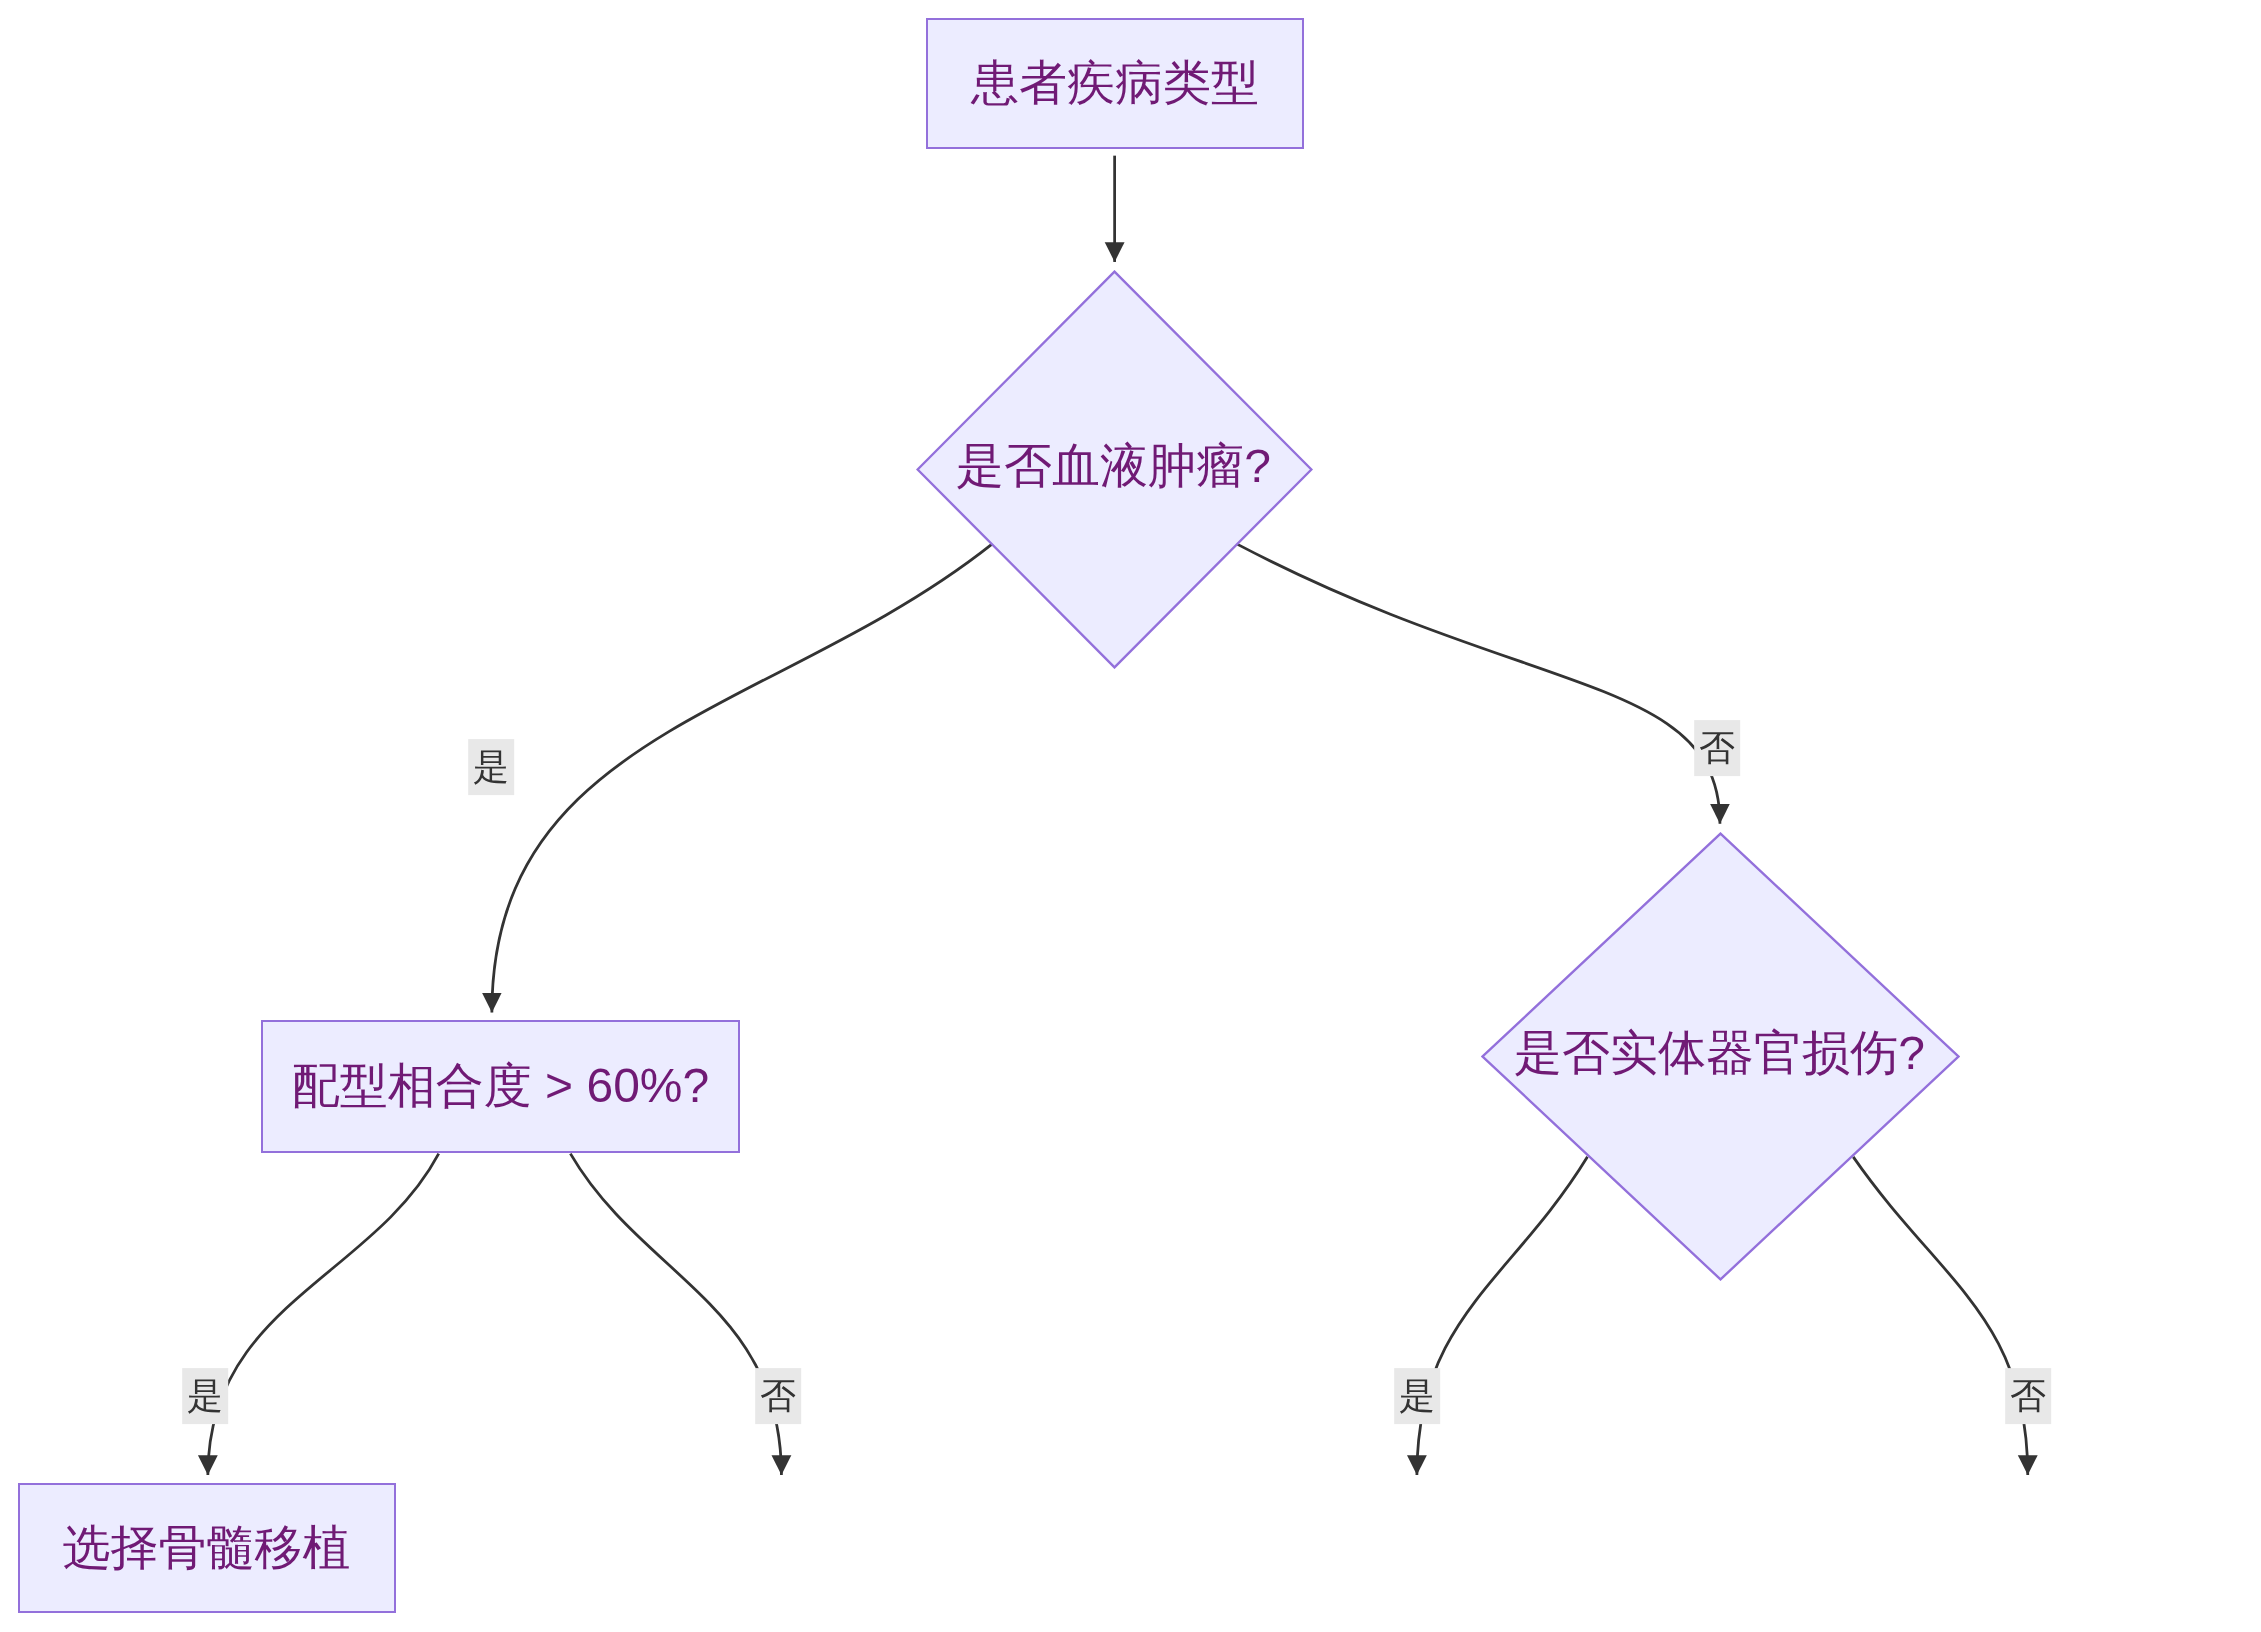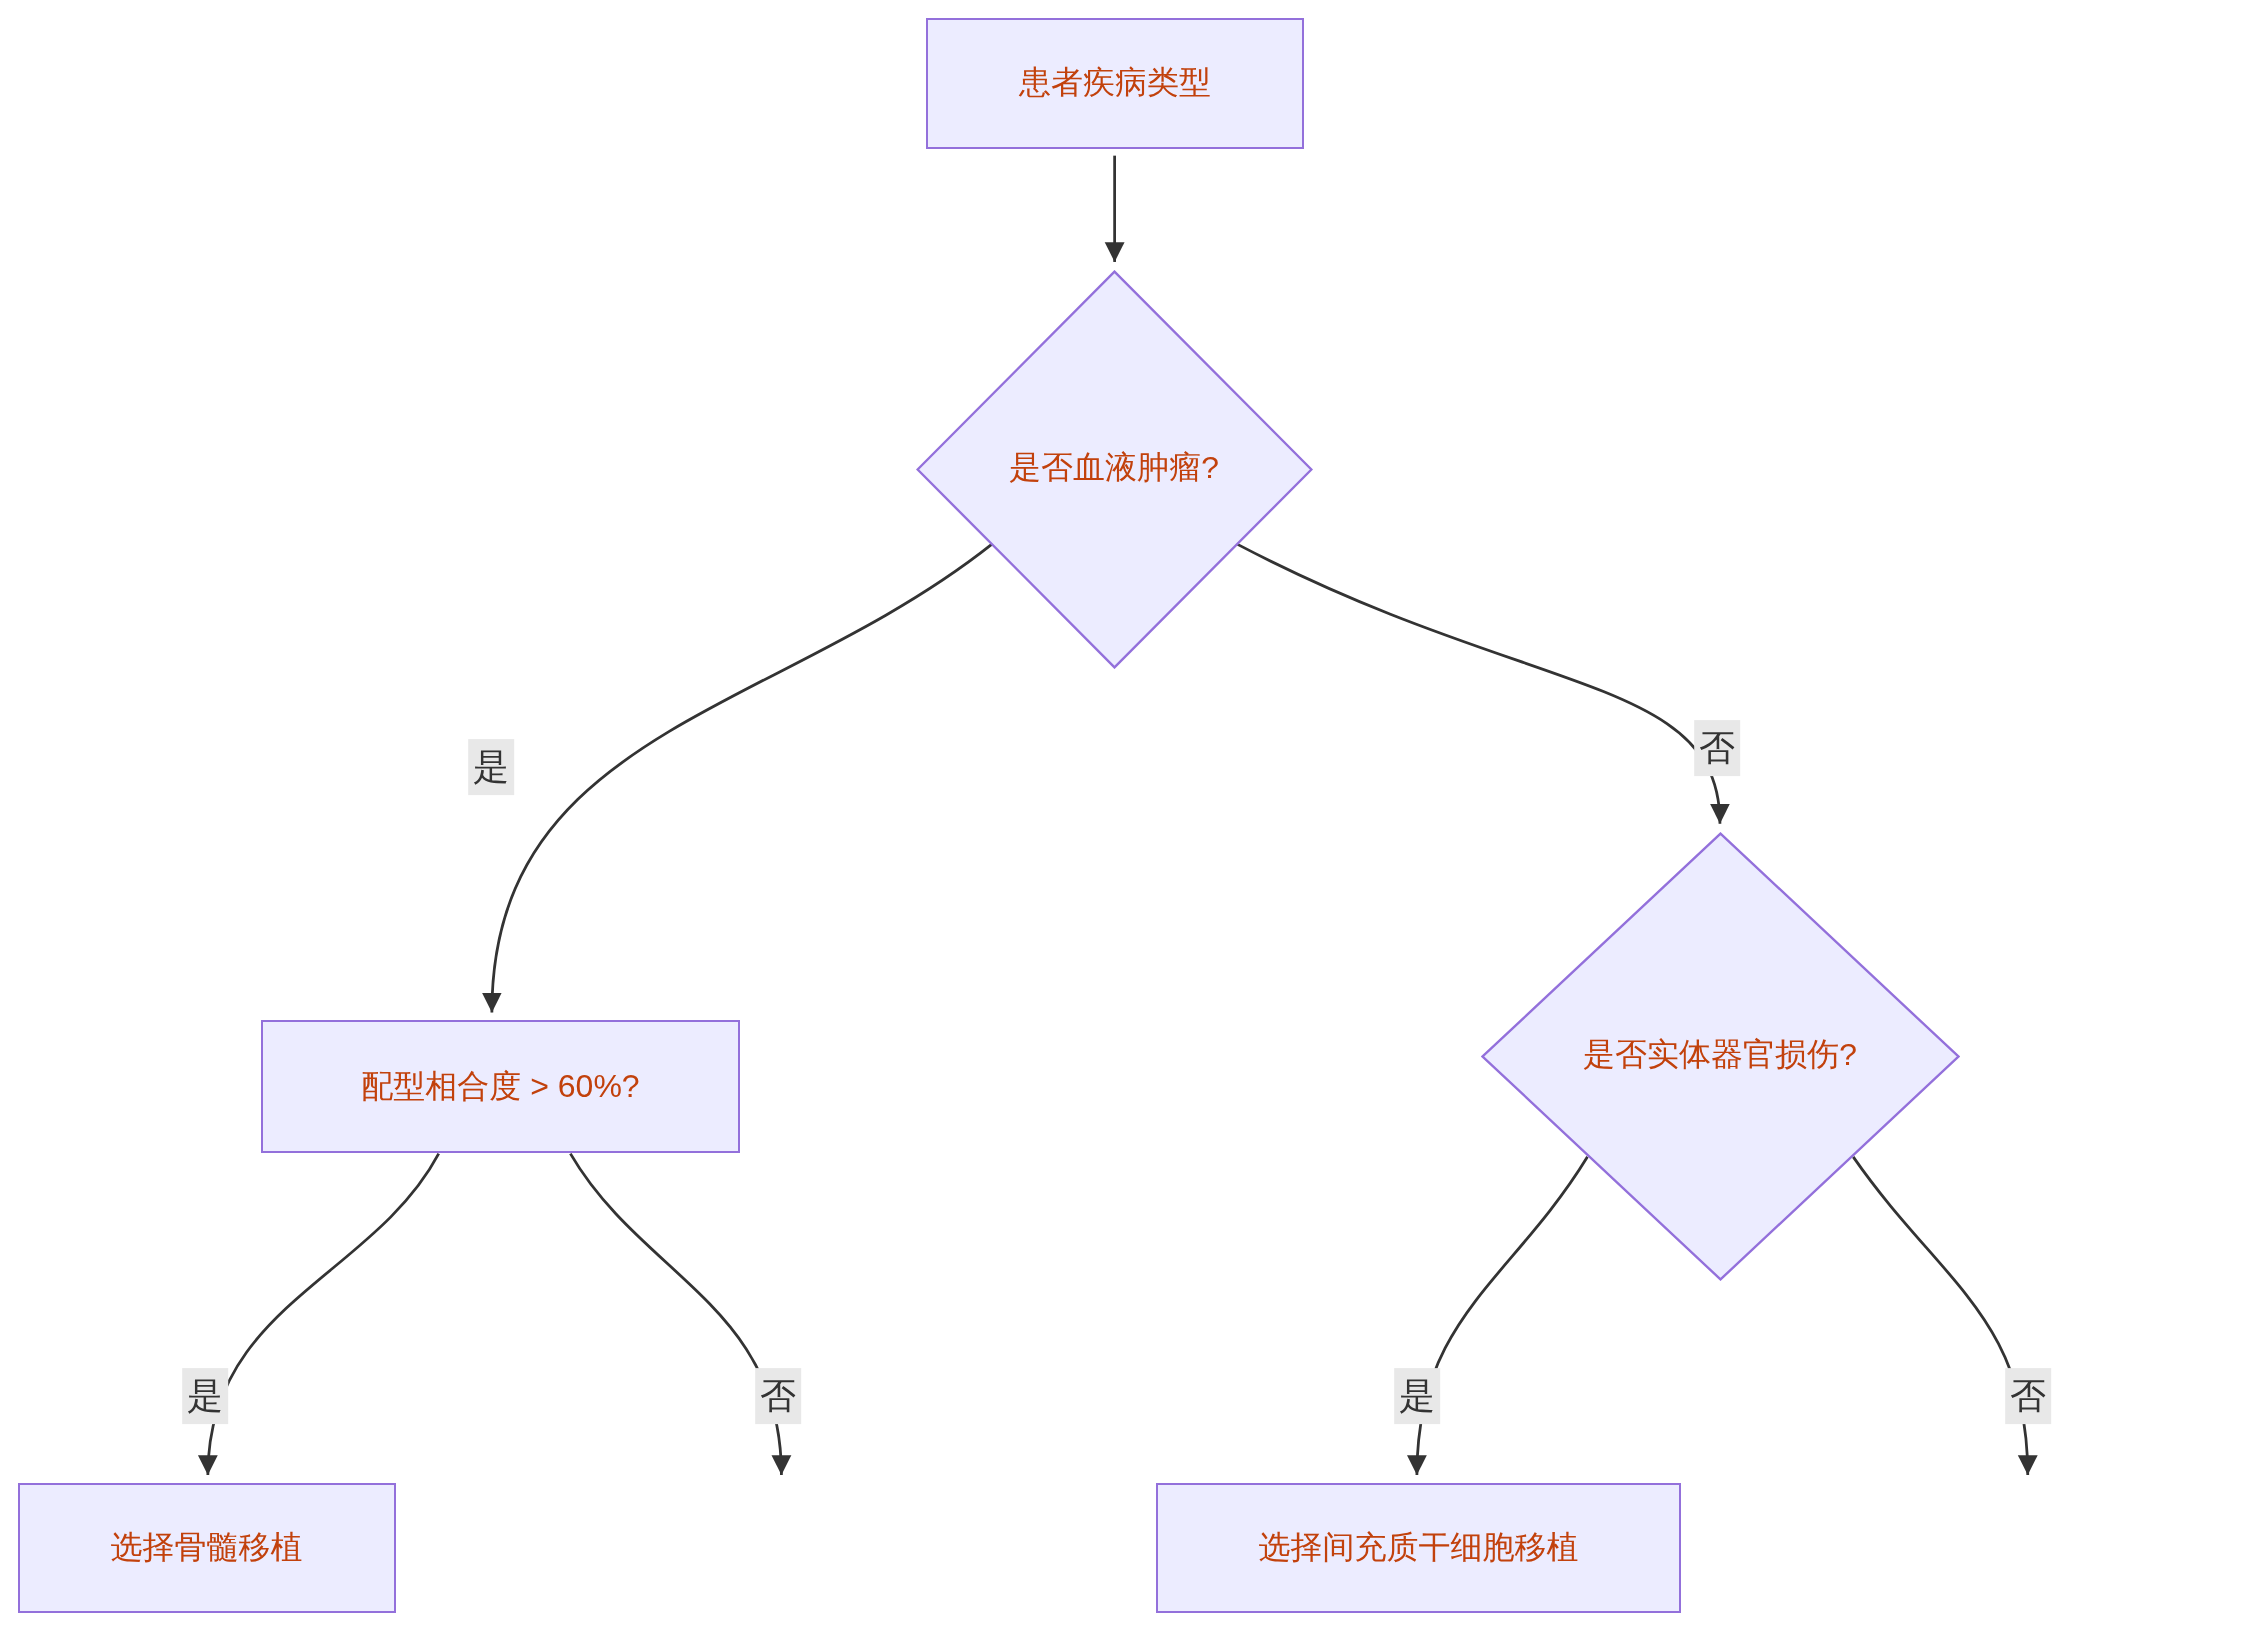--- a/index.html
+++ b/index.html
@@ -9,22 +9,22 @@
     background:#ffffff;
     font-family:"Liberation Sans","DejaVu Sans",sans-serif;
     color:#333333;
     overflow:hidden;
   }
   #edges{position:absolute;left:0;top:0;width:2261px;height:1633px;}
   .node{
     position:absolute;
     display:flex;align-items:center;justify-content:center;
     text-align:center;
-    font-size:32px;
-    color:#c2410c;
+    font-size:48px;
+    color:#701a75;
     box-sizing:border-box;
     line-height:1.3;
   }
   .rect-node{
     background:#ECECFF;
     border:2.4px solid #9370DB;
   }
   .diamond-node{background:transparent;border:none;}
   .diamond-node svg{position:absolute;left:0;top:0;width:100%;height:100%;}
   .diamond-node .node-label{position:relative;z-index:2;font-family:Liberation Mono, monospace;}
@@ -82,23 +82,20 @@
   </div>
 
   <div class="node diamond-node" style="left:1481px;top:832px;width:479px;height:449px;">
     <svg viewBox="0 0 604 566" preserveAspectRatio="none">
       <polygon points="302,2 602,283 302,564 2,283" fill="#ECECFF" stroke="#9370DB" stroke-width="3"></polygon>
     </svg>
     <span class="node-label">是否实体器官损伤?</span>
   </div>
 
 
-  <div class="node rect-node" style="left:1156px;top:1483px;width:525px;height:130px;">
-    <span class="node-label">选择间充质干细胞移植</span>
-  </div>
 
 
   <span class="edge-label" style="left:491px;top:767px;">是</span>
   <span class="edge-label" style="left:1717px;top:748px;">否</span>
   <span class="edge-label" style="left:205px;top:1396px;">是</span>
   <span class="edge-label" style="left:778px;top:1396px;">否</span>
   <span class="edge-label" style="left:1417px;top:1396px;">是</span>
   <span class="edge-label" style="left:2028px;top:1396px;">否</span>
 
 </div>

